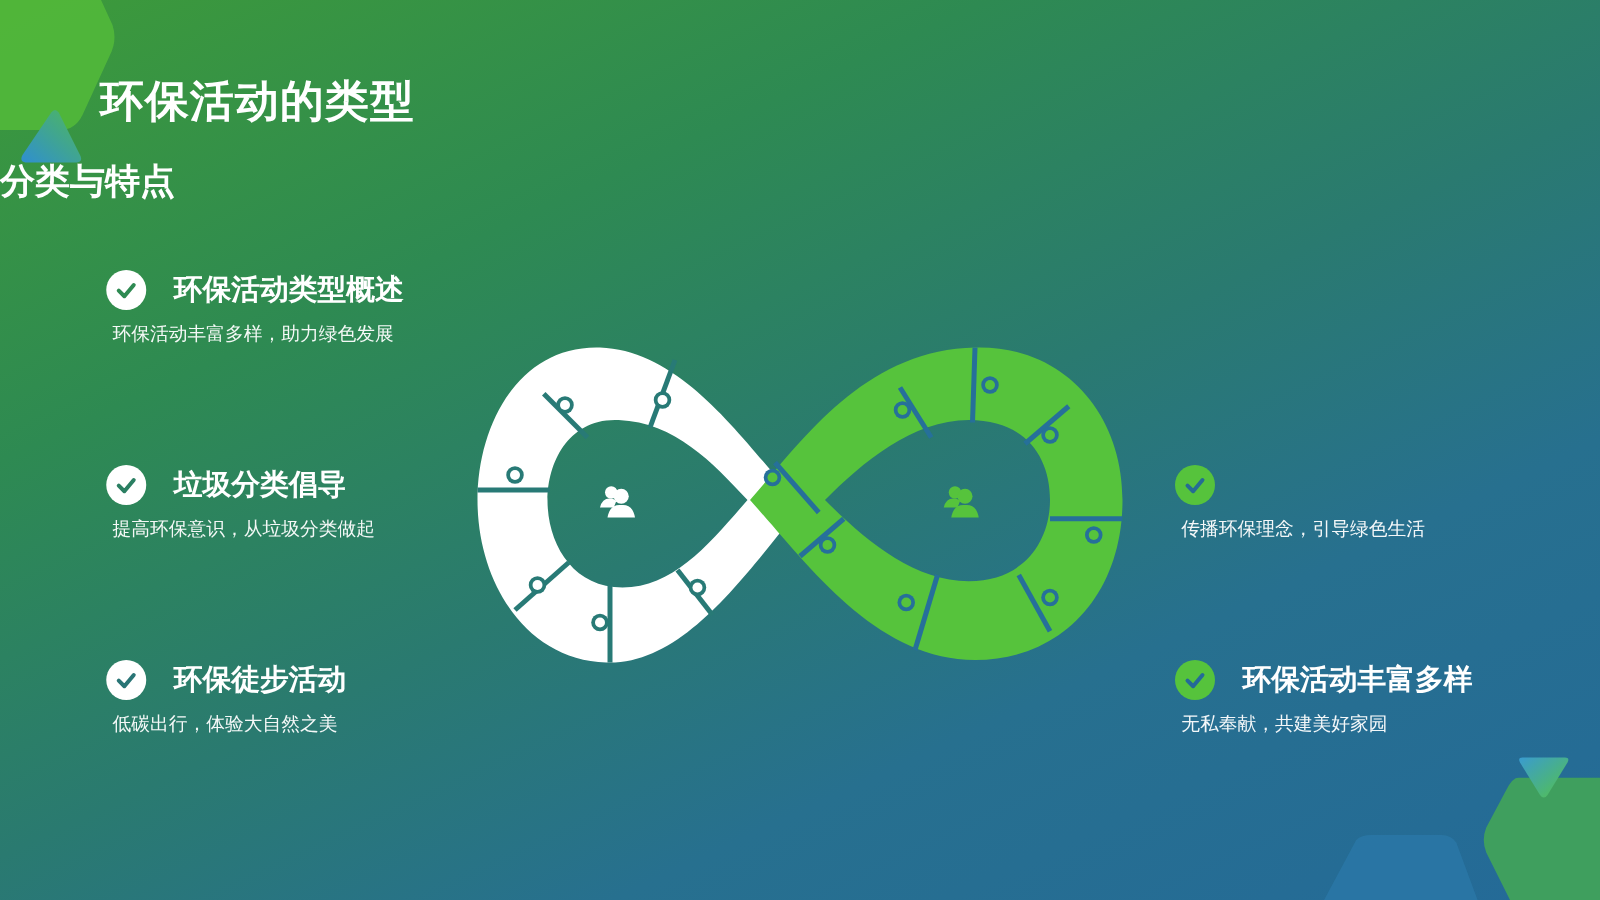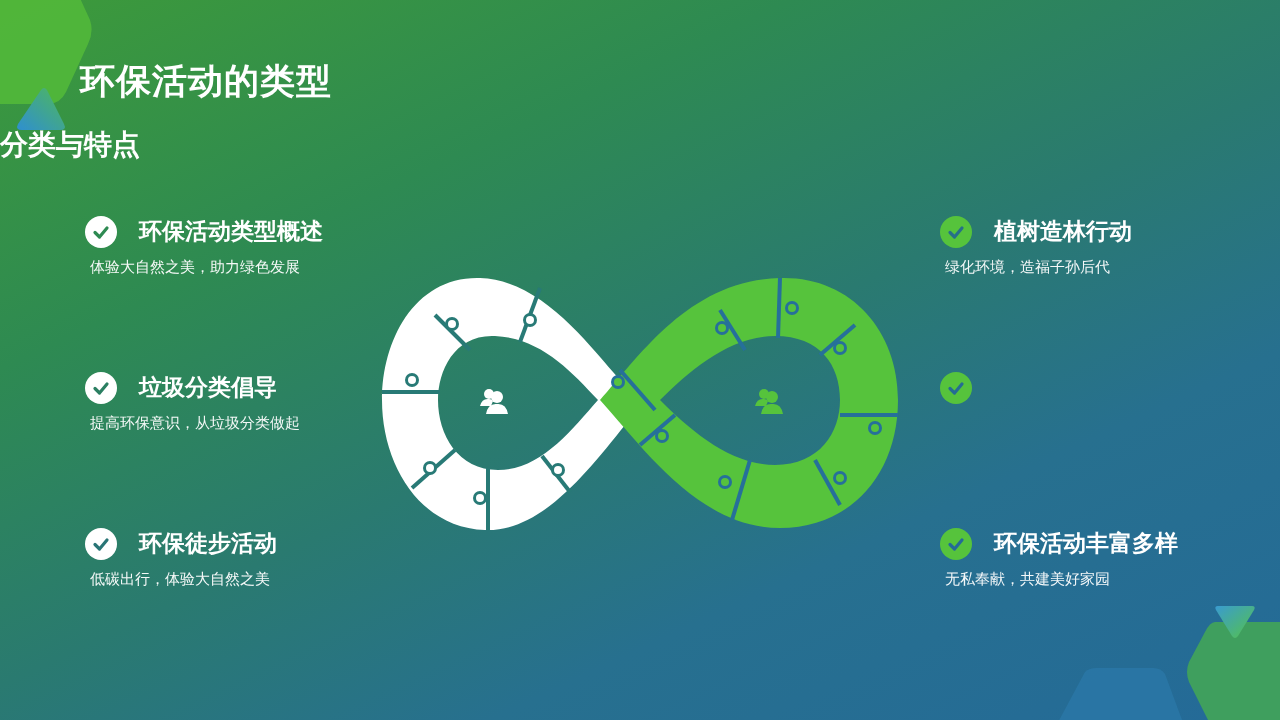--- a/index.html
+++ b/index.html
@@ -57,21 +57,21 @@
 
   <div class="item left" style="left:85px;top:216px">
     <div class="head">
       <span class="check">
           <svg viewBox="0 0 20 20">
             <path d="M4 10.5 L8.5 15 L16 6" stroke="#2e8a52" stroke-width="3.2" fill="none" stroke-linecap="round" stroke-linejoin="round"></path>
           </svg>
         </span>
       <span class="label">环保活动类型概述</span>
     </div>
-    <div class="desc">体验大自然之美，助力绿色发展</div>
+    <div class="desc">环保活动丰富多样，助力绿色发展</div>
   </div>
   <div class="item left" style="left:85px;top:528px">
     <div class="head">
       <span class="check">
           <svg viewBox="0 0 20 20">
             <path d="M4 10.5 L8.5 15 L16 6" stroke="#297576" stroke-width="3.2" fill="none" stroke-linecap="round" stroke-linejoin="round"></path>
           </svg>
         </span>
       <span class="label">环保徒步活动</span>
     </div>
@@ -82,39 +82,29 @@
       <span class="check">
           <svg viewBox="0 0 20 20">
             <path d="M4 10.5 L8.5 15 L16 6" stroke="#2b7f62" stroke-width="3.2" fill="none" stroke-linecap="round" stroke-linejoin="round"></path>
           </svg>
         </span>
       <span class="label">垃圾分类倡导</span>
     </div>
     <div class="desc">提高环保意识，从垃圾分类做起</div>
   </div>
 
-  <div class="item right" style="left:940px;top:216px">
-    <div class="head">
-      <span class="check">
-          <svg viewBox="0 0 20 20">
-            <path d="M4 10.5 L8.5 15 L16 6" stroke="#276f88" stroke-width="3.2" fill="none" stroke-linecap="round" stroke-linejoin="round"></path>
-          </svg>
-        </span>
-      <span class="label">植树造林行动</span>
-    </div>
-    <div class="desc">绿化环境，造福子孙后代</div>
-  </div>
   <div class="item right" style="left:940px;top:372px">
     <div class="head">
       <span class="check">
           <svg viewBox="0 0 20 20">
             <path d="M4 10.5 L8.5 15 L16 6" stroke="#256c93" stroke-width="3.2" fill="none" stroke-linecap="round" stroke-linejoin="round"></path>
           </svg>
         </span>
     </div>
+    <div class="desc">传播环保理念，引导绿色生活</div>
   </div>
   <div class="item right" style="left:940px;top:528px">
     <div class="head">
       <span class="check">
           <svg viewBox="0 0 20 20">
             <path d="M4 10.5 L8.5 15 L16 6" stroke="#246a98" stroke-width="3.2" fill="none" stroke-linecap="round" stroke-linejoin="round"></path>
           </svg>
         </span>
       <span class="label">环保活动丰富多样</span>
     </div>

